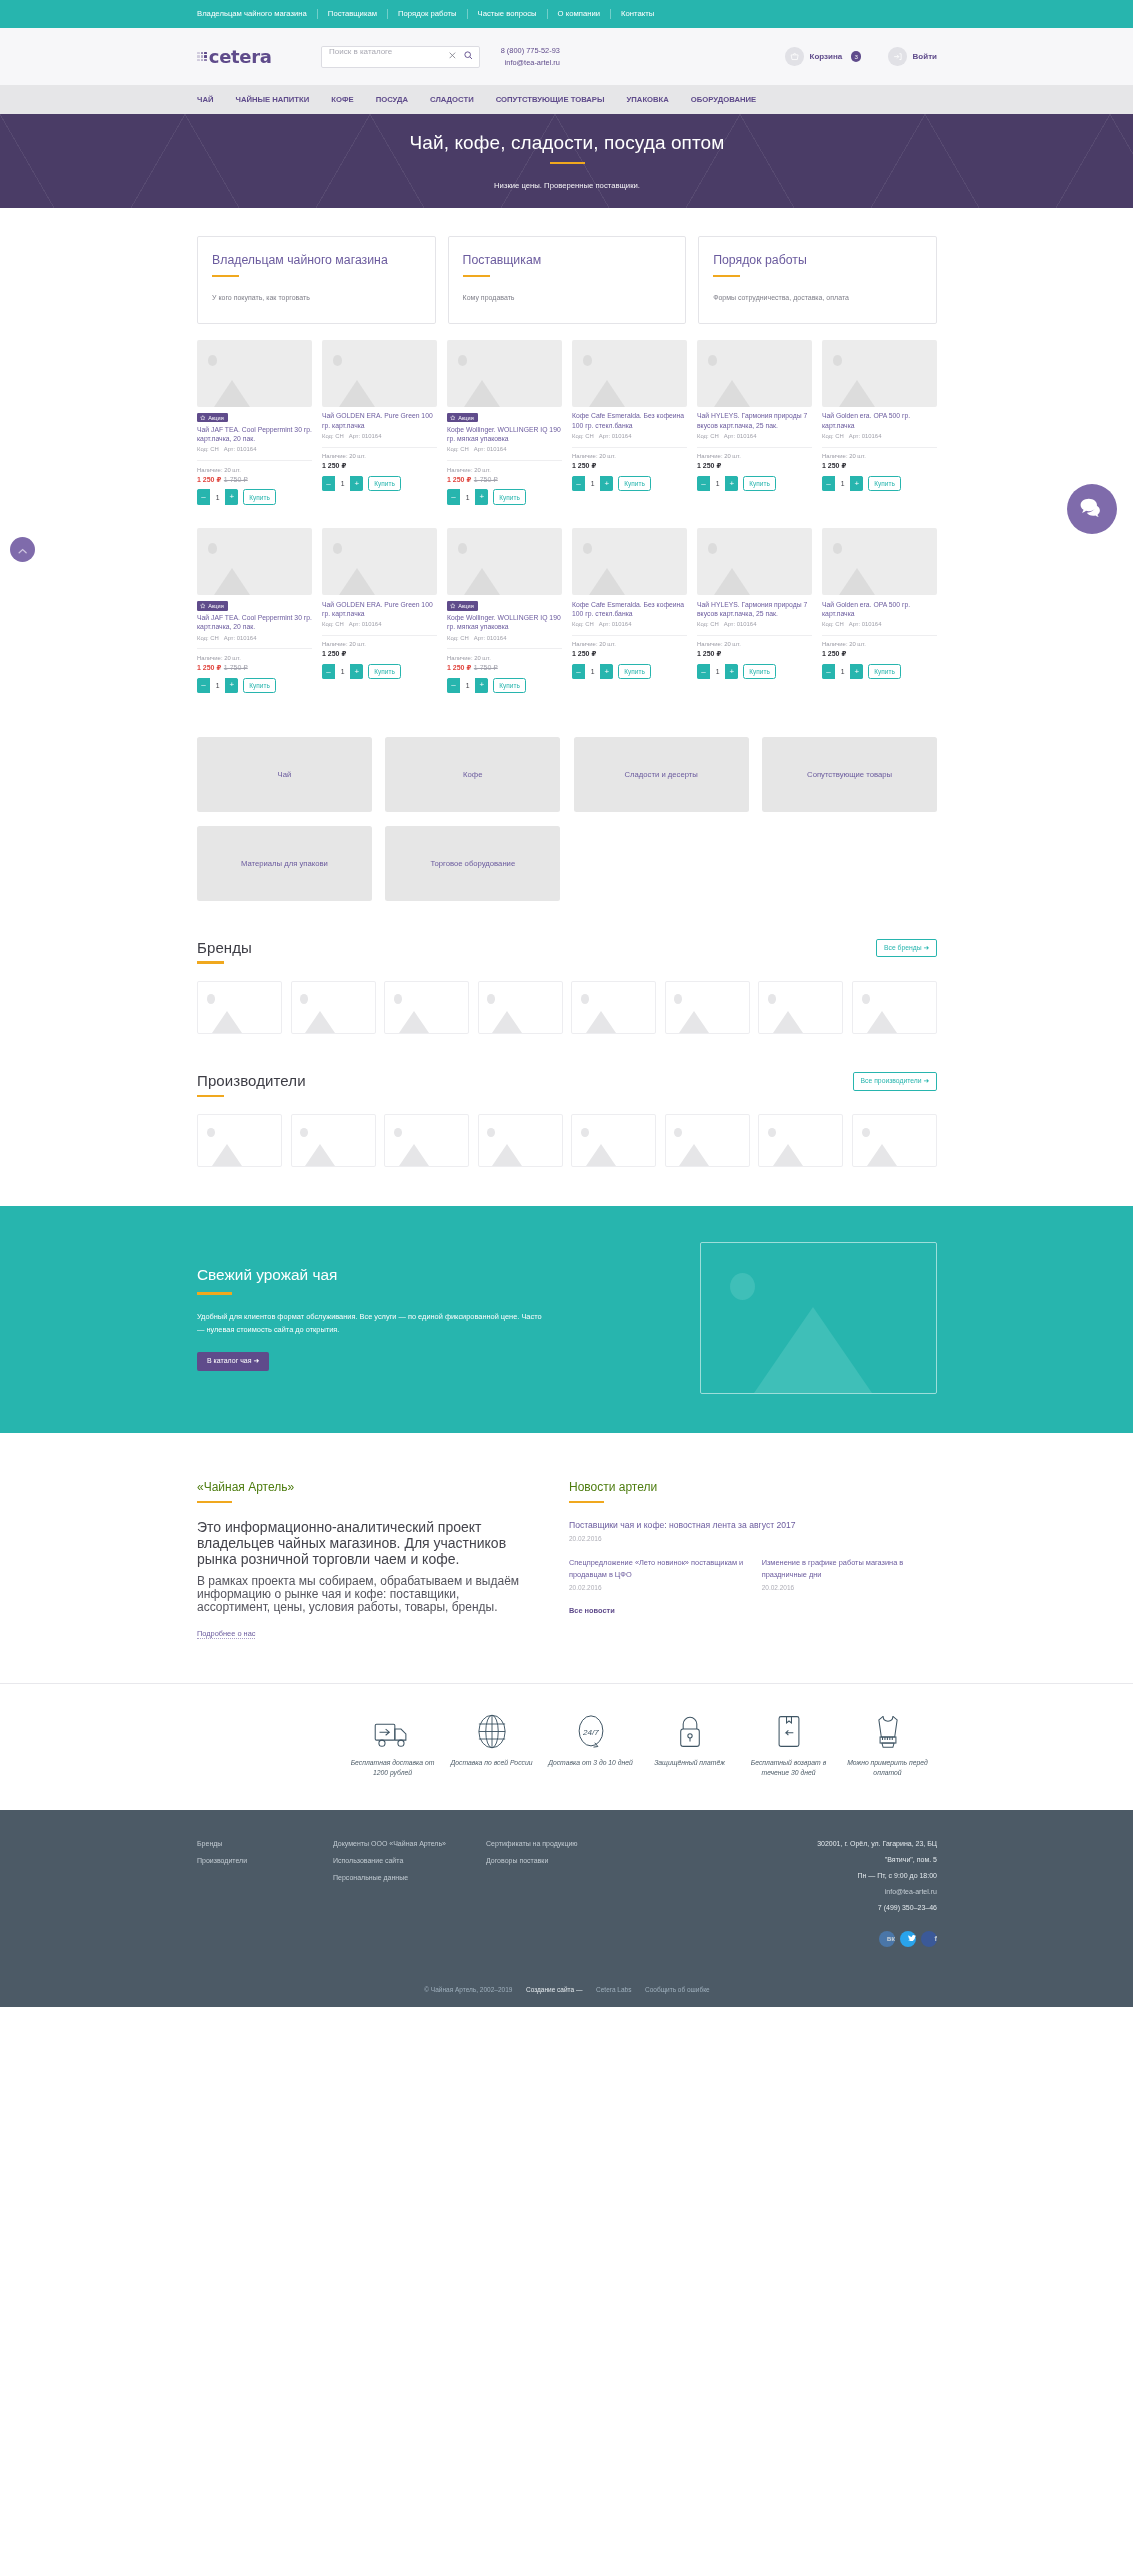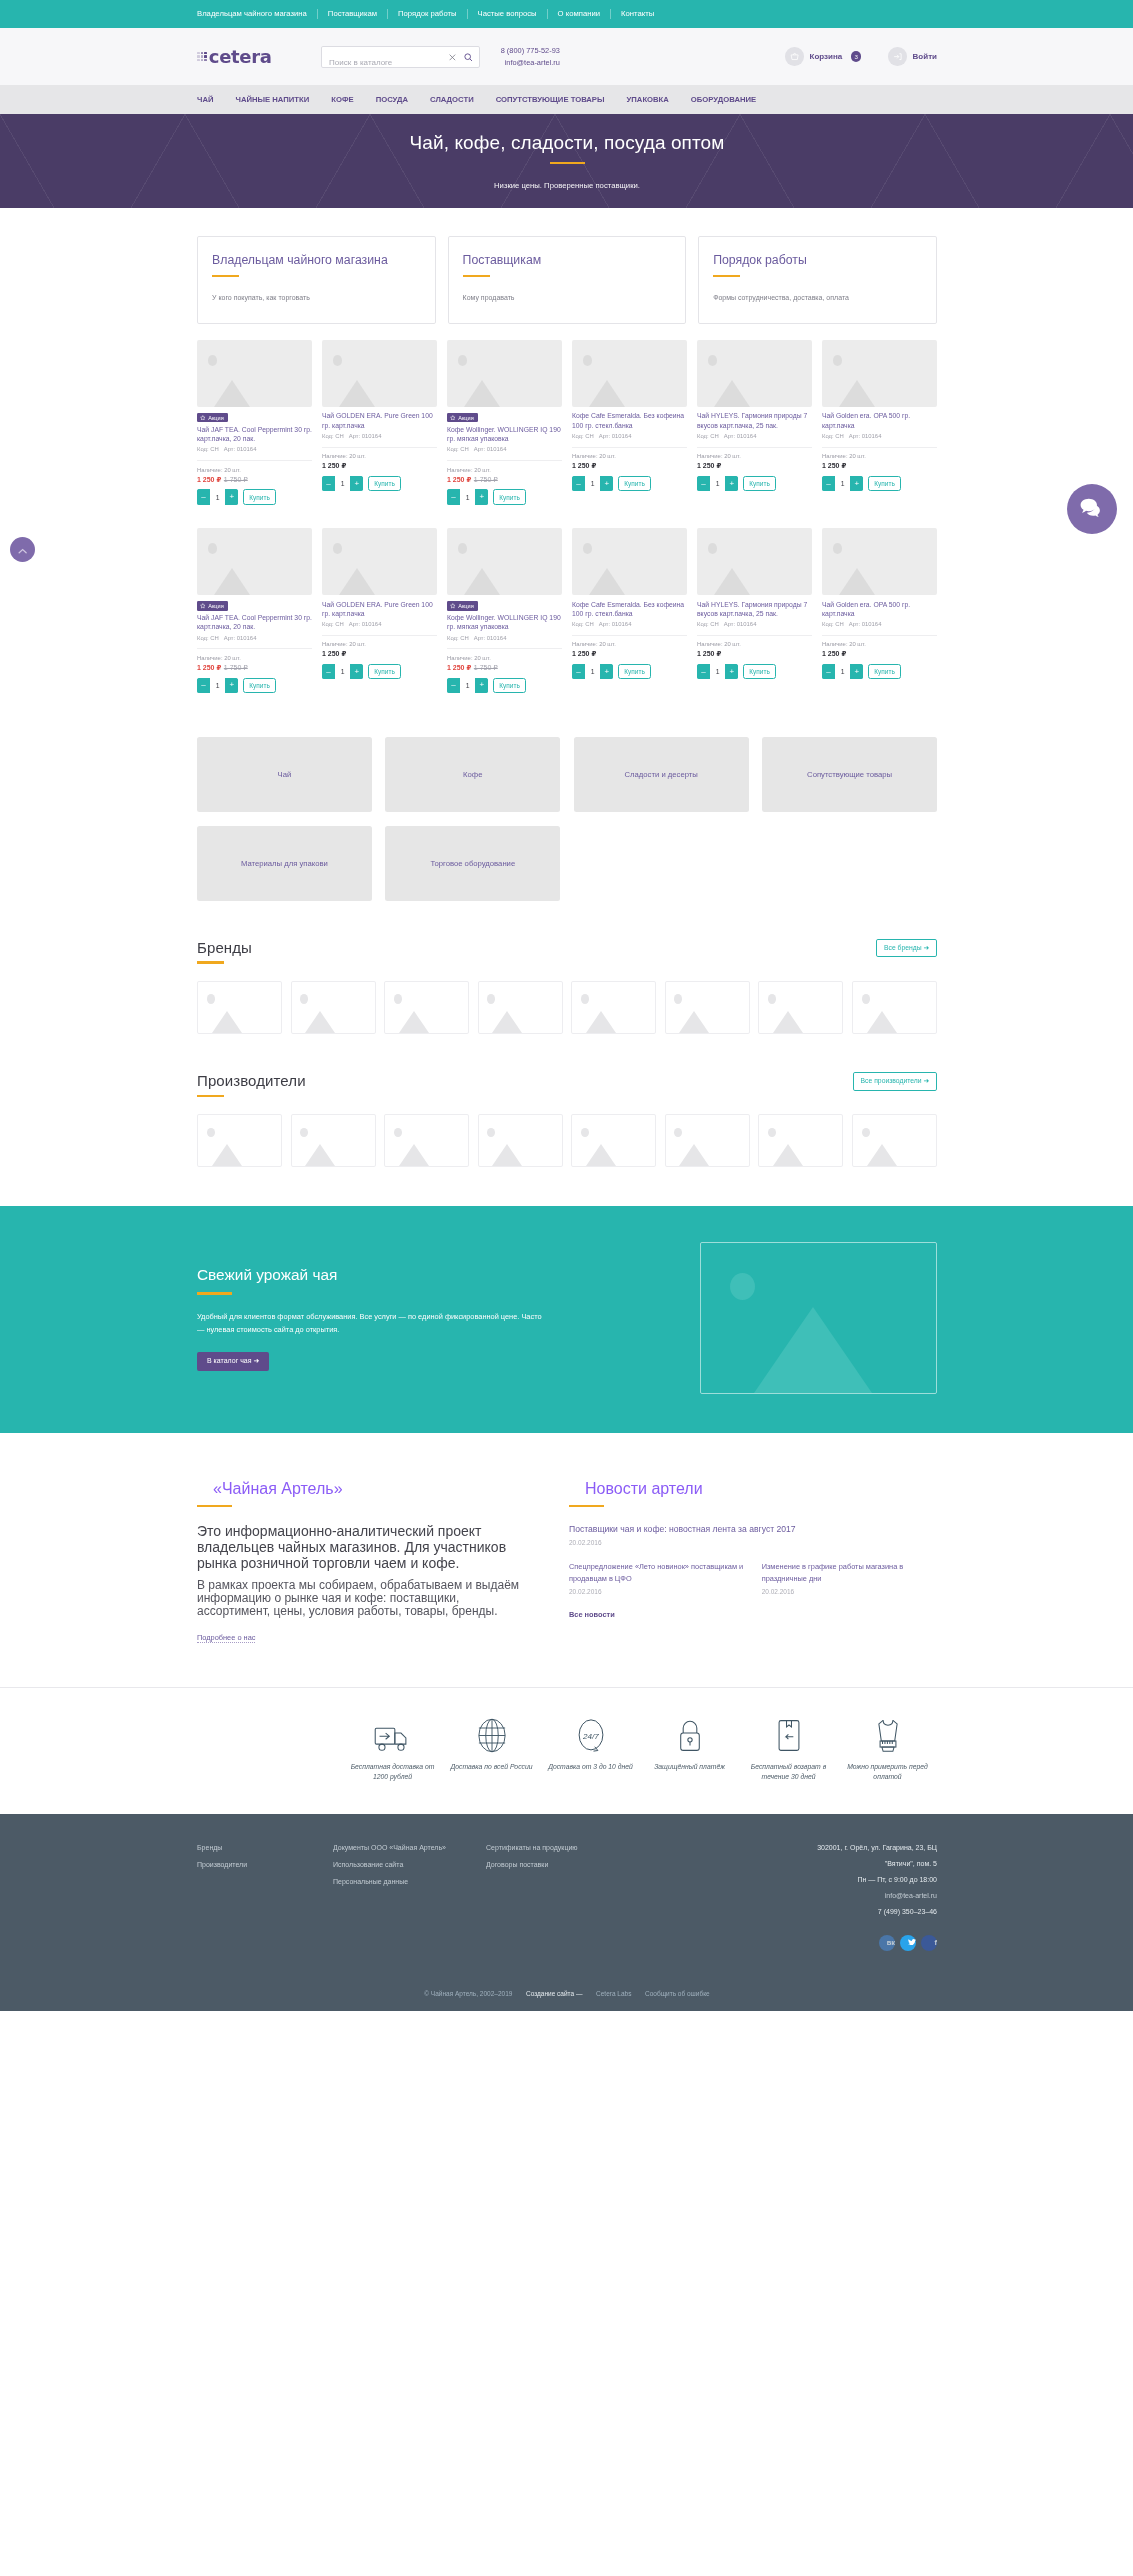--- a/index.html
+++ b/index.html
@@ -54,21 +54,21 @@
     font-size: 18px; font-weight: bold; color: #5f4b8b;
     letter-spacing: -0.3px; font-family: "DejaVu Sans", sans-serif;
   }
 
   .searchbox {
     margin-left: 49px;
     width: 159px; height: 22px;
     background: #fff;
     border: 0.6px solid #dcdce2;
     border-radius: 1.9px;
-    display: flex; align-items: flex-end;
+    display: flex; align-items: flex-start;
     padding: 0 2.5px 0 7.4px;
     position: relative;
   }
   .searchbox input {
     border: none; outline: none; flex: 1;
     font-size: 8px; color: #333;
     font-family: "Liberation Sans", sans-serif;
     background: transparent;
   }
   .searchbox input::placeholder { color: #a9a9b3; }
@@ -268,21 +268,21 @@
   }
   .promo-frame .mount {
     position: absolute; bottom: 0; left: 53px;
     border-left: 59px solid transparent; border-right: 59px solid transparent;
     border-bottom: 86px solid #3fbfb8;
   }
 
   
   .twocol { display: flex; gap: 39px; margin-top: 47px; }
   .about { width: 333px; }
-  .about h2, .news h2 { font-size: 16px; font-weight: normal; color: #8b5cf6; margin-left: 16px; }
+  .about h2, .news h2 { font-size: 12px; font-weight: normal; color: #4d7c0f; }
   .about .rule, .news .rule { width: 35px; height: 2.5px; background: #f0a81e; margin: 6.2px 0 0; }
   .about p.lead { font-size: 14px; line-height: 16px; color: #44444c; margin-top: 16px; }
   .about p.body { font-size: 12px; line-height: 13px; color: #55555e; margin-top: 8px; }
   .about a.more {
     display: inline-block; margin-top: 15px; color: #6b5b9e;
     font-size: 7.4px; text-decoration: none;
     border-bottom: 0.6px dotted #a79cc6;
   }
   .news { flex: 1; }
   .news-lead { margin-top: 16px; }

